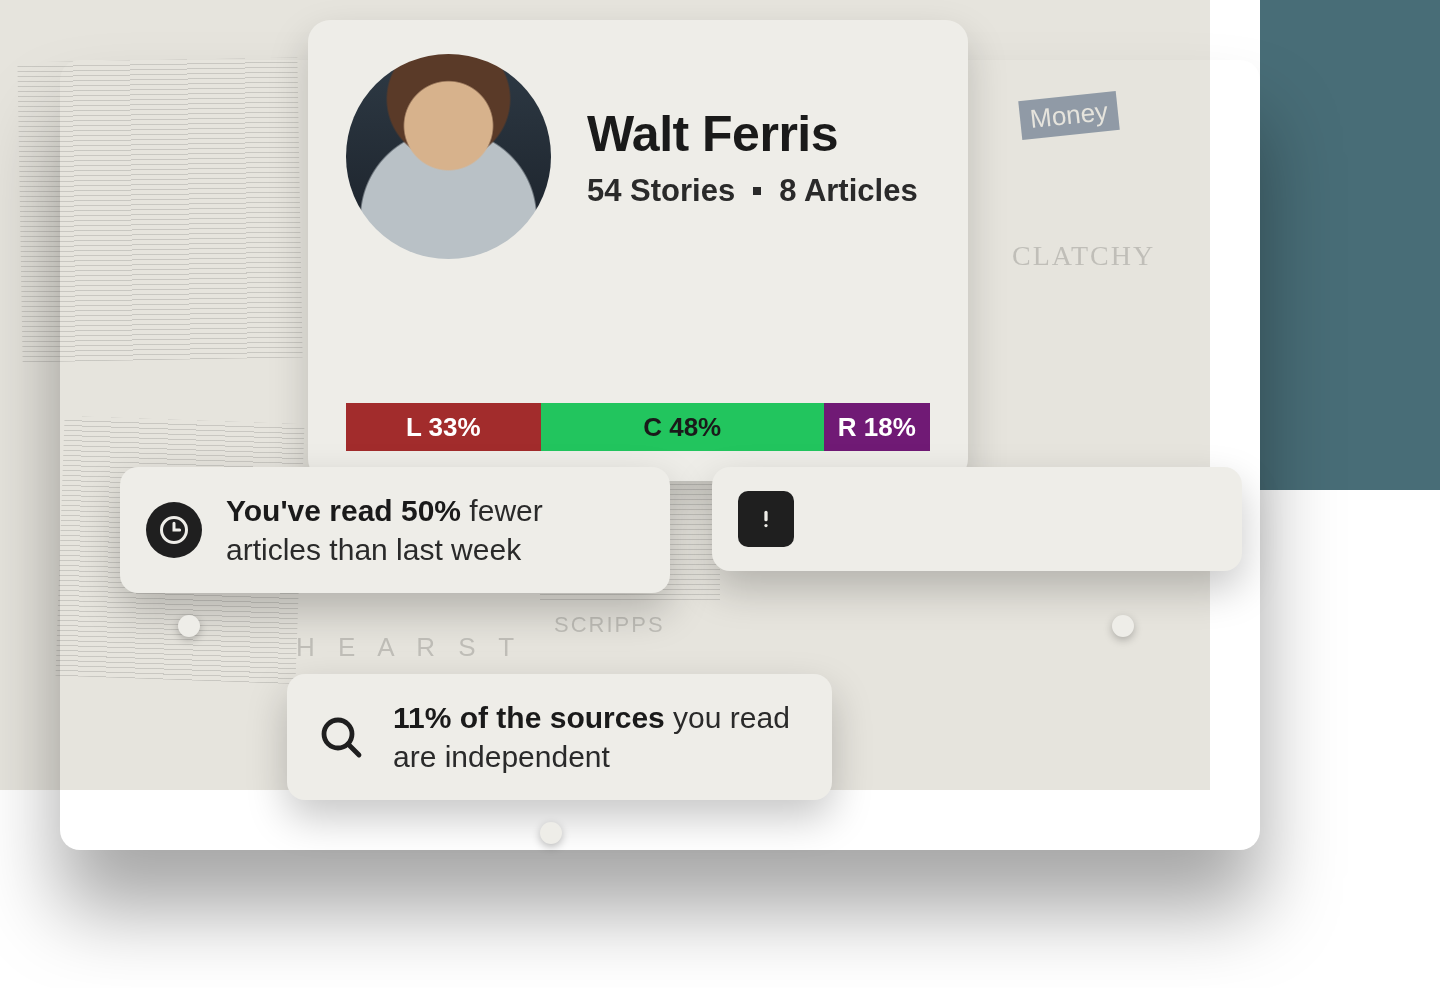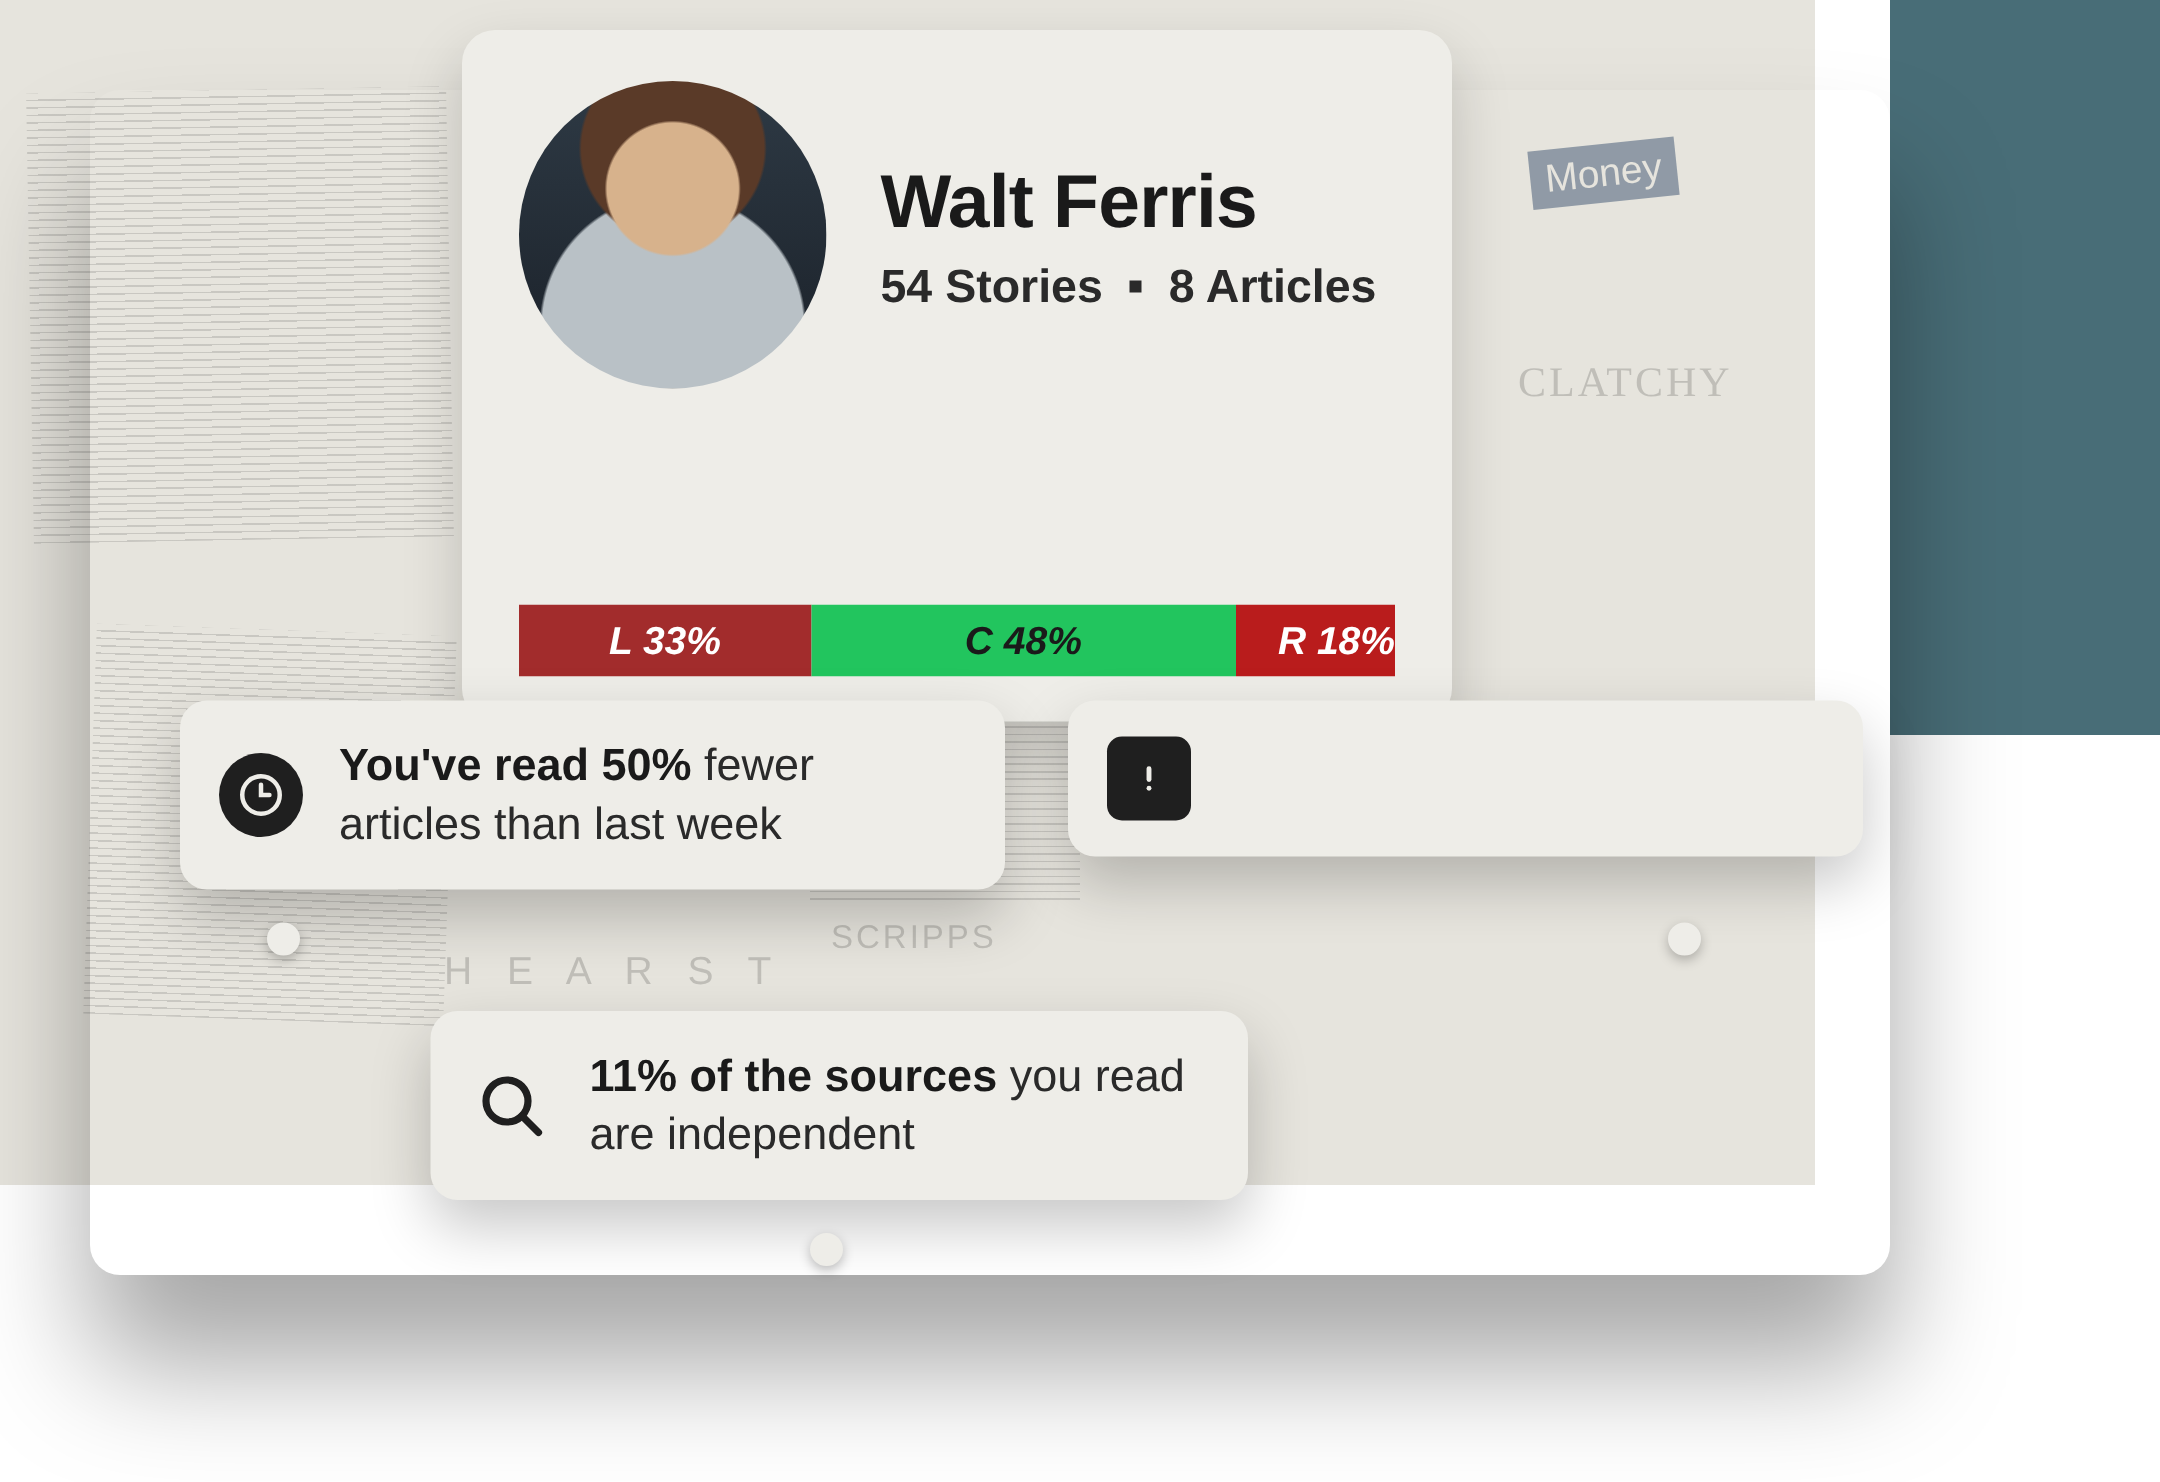--- a/index.html
+++ b/index.html
@@ -115,25 +115,24 @@
     color: #fff;
     overflow: hidden;
   }
   .bias-seg {
     display: flex;
     align-items: center;
     justify-content: center;
     gap: 6px;
     height: 100%;
     white-space: nowrap;
-    font-style: italic;
   }
   .bias-l { background: #a22c2c; }
   .bias-c { background: #22c55e; color: #1a1a1a; }
-  .bias-r { background: #b91c1c; justify-content: flex-end; }
+  .bias-r { background: #701a75; }
 
   
   .callout {
     position: absolute;
     background: #eeede8;
     border-radius: 18px;
     box-shadow: 0 18px 40px rgba(0,0,0,0.22);
     display: flex;
     align-items: center;
     gap: 24px;

